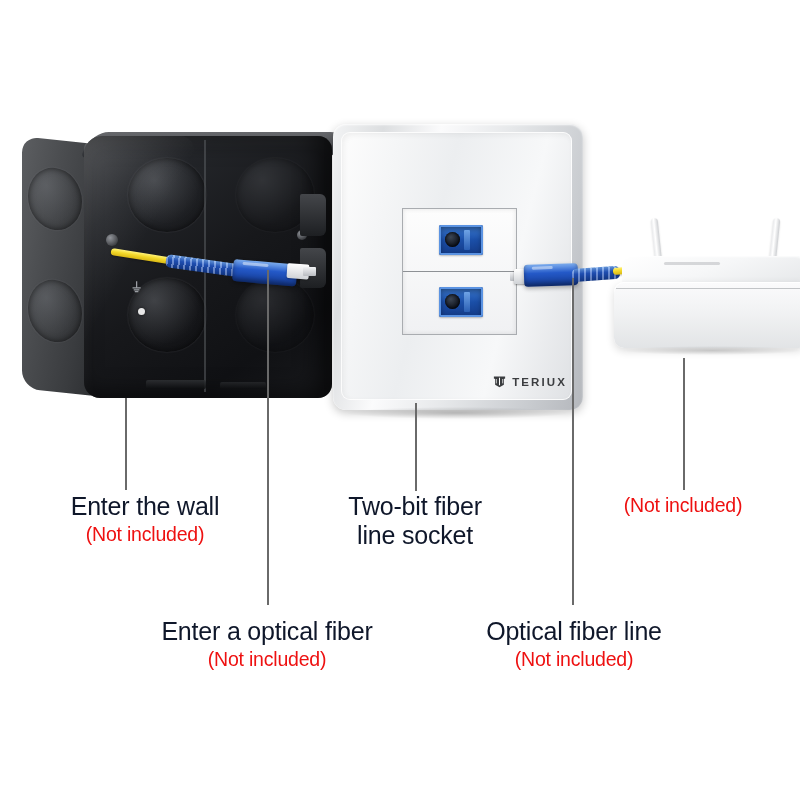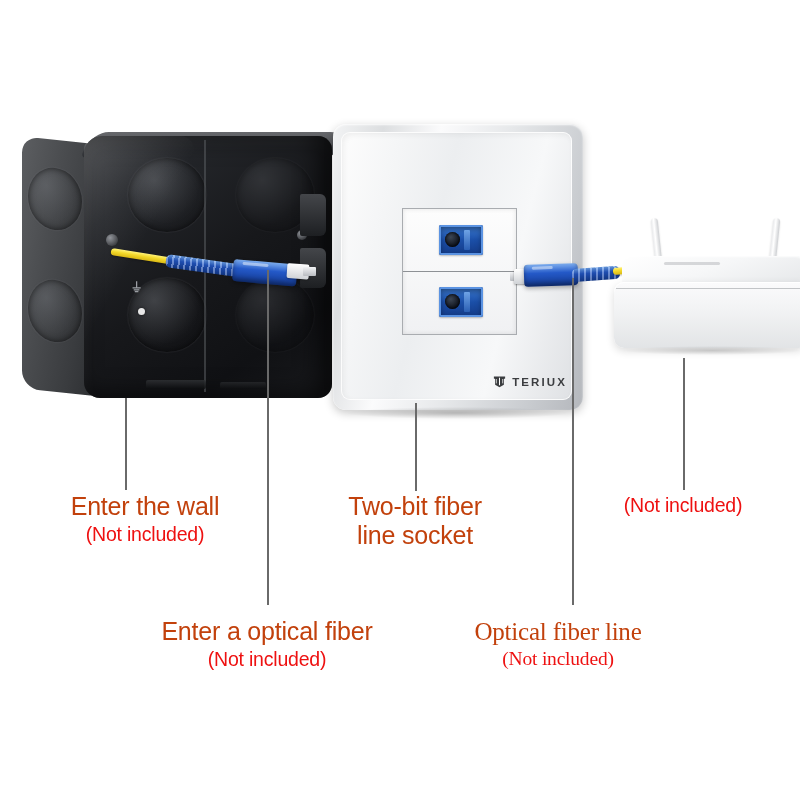--- a/index.html
+++ b/index.html
@@ -6,21 +6,21 @@
   body{width:800px;height:800px;overflow:hidden;
        font-family:"Liberation Sans","DejaVu Sans",sans-serif;
        -webkit-font-smoothing:antialiased;}
   #stage{position:relative;width:800px;height:800px;background:#ffffff;}
 
   
   .leader{position:absolute;width:2px;background:#6a6a6a;}
 
   
   .caption{position:absolute;text-align:center;line-height:1.16;}
-  .caption .main{color:#c2410c;font-size:25px;font-weight:400;letter-spacing:-0.2px;}
+  .caption .main{color:#0f172a;font-size:25px;font-weight:400;letter-spacing:-0.2px;}
   .caption .main .ln{display:block;}
   .caption .note{color:#ee1111;font-size:19.5px;margin-top:2px;letter-spacing:-0.2px;}
 
   
   #junction-box{position:absolute;left:22px;top:136px;width:310px;height:268px;}
   .jb-left{position:absolute;left:0;top:8px;width:72px;height:252px;
     background:linear-gradient(100deg,#5c5e61 0%,#4a4c4f 38%,#3a3c3f 75%,#2d2f32 100%);
     border-radius:16px 4px 4px 18px;
     transform:skewY(6deg);transform-origin:right center;}
   .jb-front{position:absolute;left:62px;top:0;width:248px;height:262px;
@@ -209,20 +209,20 @@
     <div class="note">(Not included)</div>
   </div>
 
   <div class="caption" style="left:130px;top:617px;width:274px;">
     <div class="main">
       <span class="ln">Enter a optical fiber</span>
     </div>
     <div class="note">(Not included)</div>
   </div>
 
-  <div class="caption" style="left:424px;top:617px;width:268px;font-family:Liberation Serif, serif;">
+  <div class="caption" style="left:440px;top:617px;width:268px;">
     <div class="main">
       <span class="ln">Optical fiber line</span>
     </div>
     <div class="note">(Not included)</div>
   </div>
 
 </div>
 
 </body></html>

